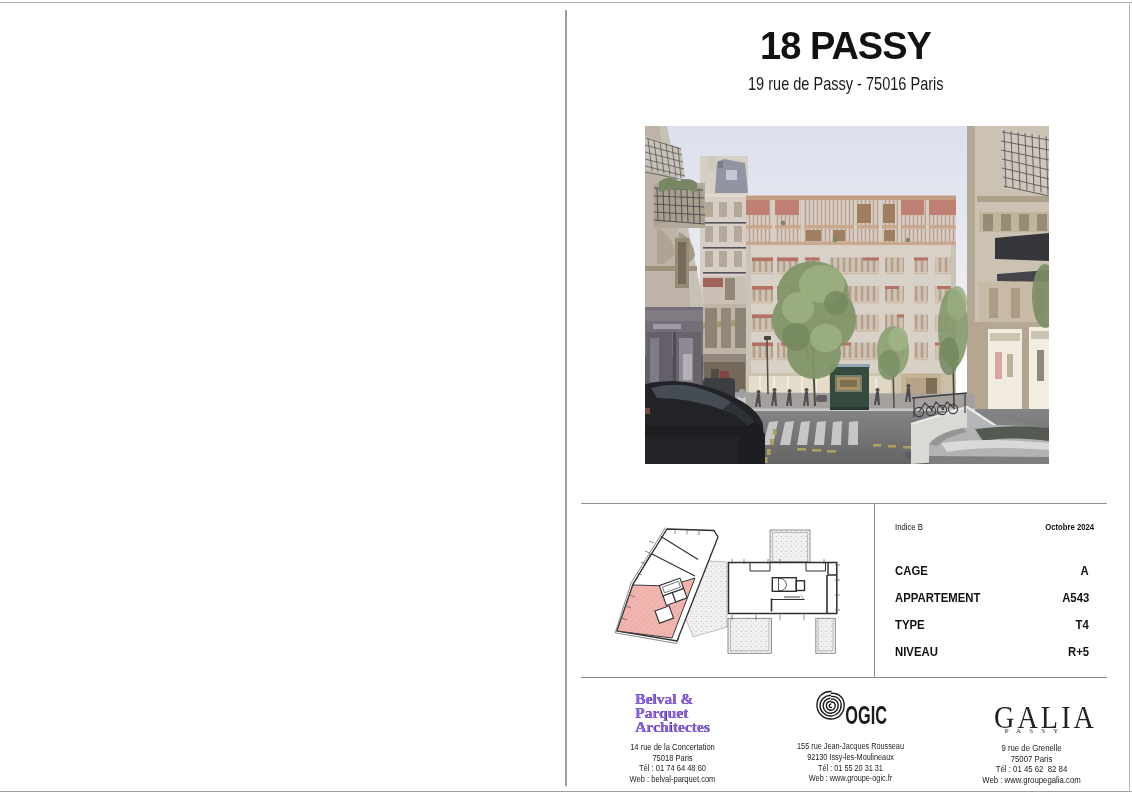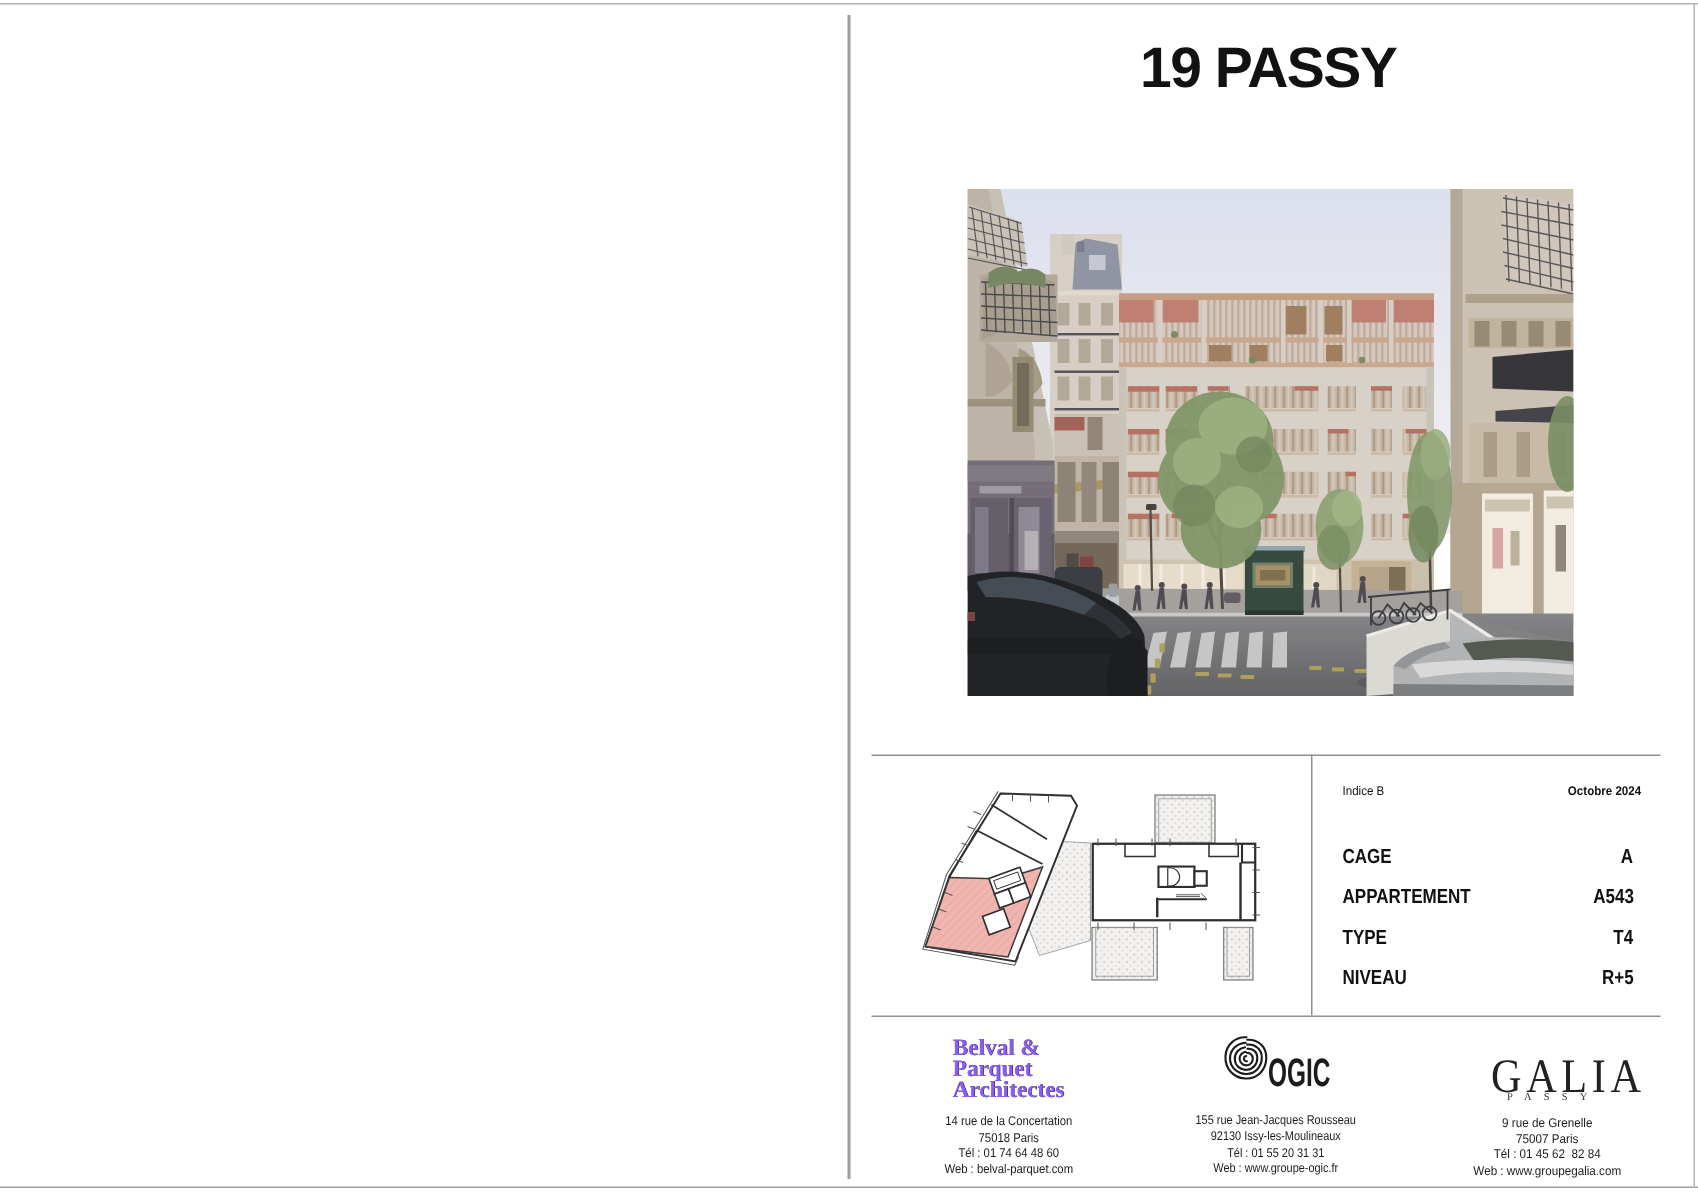--- a/index.html
+++ b/index.html
@@ -13,22 +13,23 @@
 <div class="page">
 
   <div class="ln" style="left:0;top:2px;width:1132px;height:1px;background:#b2b2b2;"></div>
 
   <div class="ln" style="left:0;top:791px;width:1132px;height:1px;background:#9e9e9e;"></div>
 
   <div class="ln" style="left:1129px;top:2px;width:1px;height:790px;background:#b5b5b5;"></div>
 
   <div class="ln" style="left:565px;top:10px;width:1.5px;height:776px;background:#9c9c9c;"></div>
 
-  <div class="abs" style="left:581px;top:25px;width:529px;text-align:center;font-size:38px;font-weight:bold;color:#121212;letter-spacing:-1px;">19 PASSY</div>
-
+  <div class="abs" style="left:581px;top:25px;width:529px;text-align:center;font-size:38px;font-weight:bold;color:#121212;letter-spacing:-1px;">18 PASSY</div>
+
+  <div class="abs" style="left:581px;top:72.5px;width:529px;text-align:center;font-size:19px;color:#1a1a1a;"><span style="display:inline-block;transform:scaleX(0.765);transform-origin:center;">19 rue de Passy - 75016 Paris</span></div>
 
   <div class="abs" style="left:645px;top:126px;width:404px;height:338px;">
     <svg width="404" height="338" viewBox="0 0 404 338" xmlns="http://www.w3.org/2000/svg">
       <defs>
         <linearGradient id="sky" x1="0" y1="0" x2="0" y2="1">
           <stop offset="0" stop-color="#dce0ee"></stop>
           <stop offset="0.55" stop-color="#e9eaf2"></stop>
           <stop offset="1" stop-color="#f3f2f4"></stop>
         </linearGradient>
         <linearGradient id="road" x1="0" y1="0" x2="0" y2="1">

